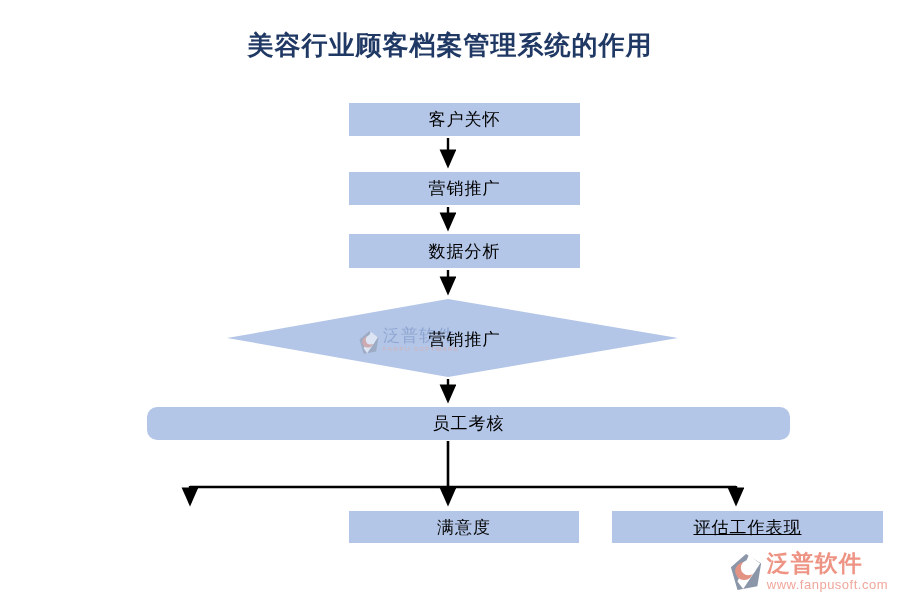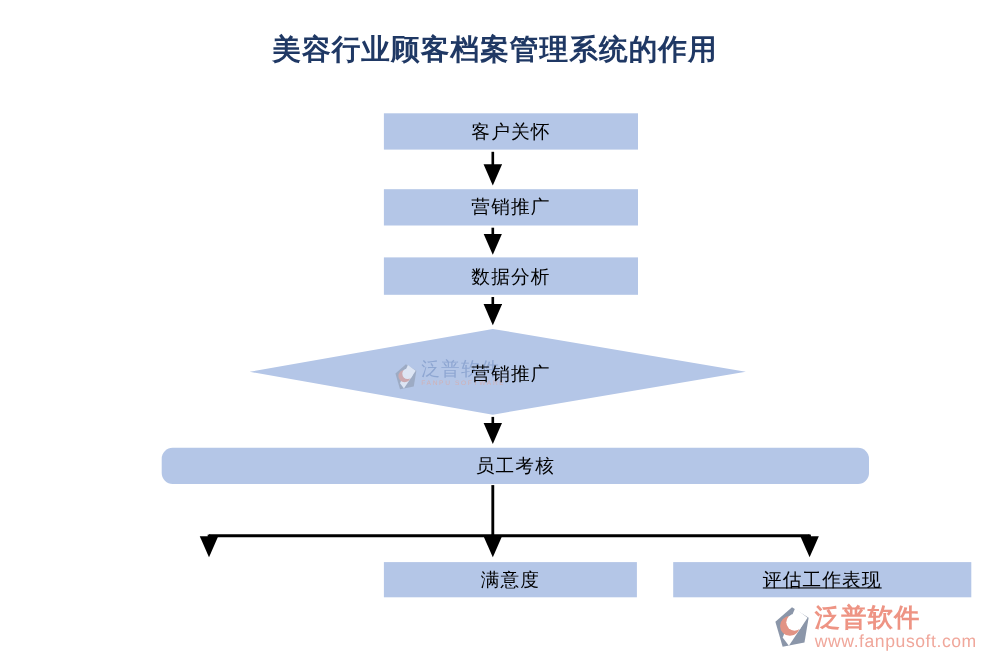--- a/index.html
+++ b/index.html
@@ -33,21 +33,21 @@
   .wm-text{display:flex;flex-direction:column;line-height:1;}
   .wm-brand{font-size:17px;color:#6f8cc0;letter-spacing:1px;}
   .wm-caption{font-size:6px;color:#e8a08e;letter-spacing:1.5px;margin-top:2px;
     font-family:"Liberation Sans","DejaVu Sans",sans-serif;}
   .footer-logo{
     position:absolute;right:12px;bottom:8px;display:flex;align-items:flex-start;gap:4px;
   }
   .fl-icon{width:34px;height:40px;}
   .fl-col{display:flex;flex-direction:column;line-height:1;}
   .fl-brand{font-size:23px;font-weight:bold;color:#ee9484;letter-spacing:1px;}
-  .fl-url{font-size:16px;color:#f0a79b;margin-top:3px;letter-spacing:0.5px;
+  .fl-url{font-size:13px;color:#f0a79b;margin-top:3px;letter-spacing:0.5px;
     font-family:"Liberation Sans","DejaVu Sans",sans-serif;}
 </style>
 </head>
 <body>
 
 <div id="canvas">
 
   <svg class="overlay" viewBox="0 0 900 600" xmlns="http://www.w3.org/2000/svg">
     <defs>
       <marker id="ah" markerWidth="9" markerHeight="8" refX="6.5" refY="3.5" orient="auto">

